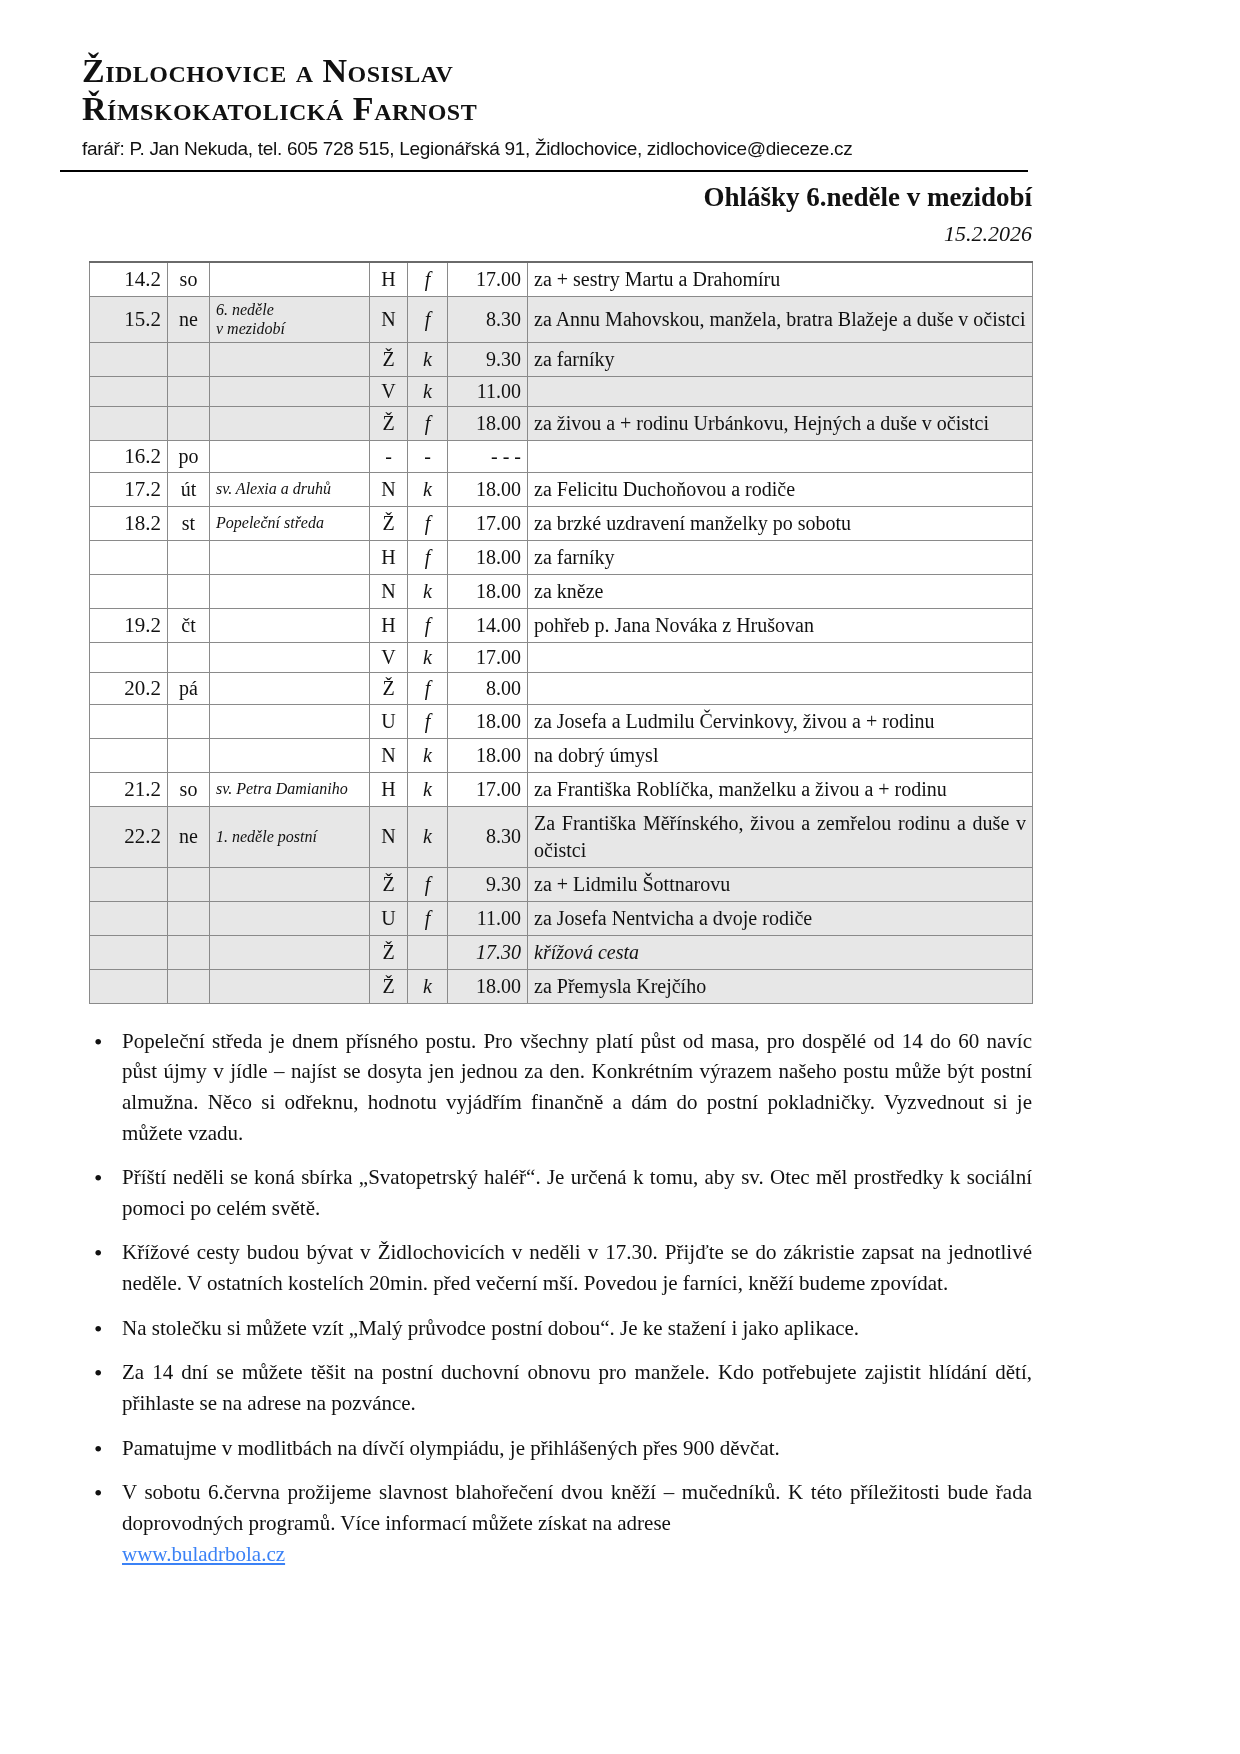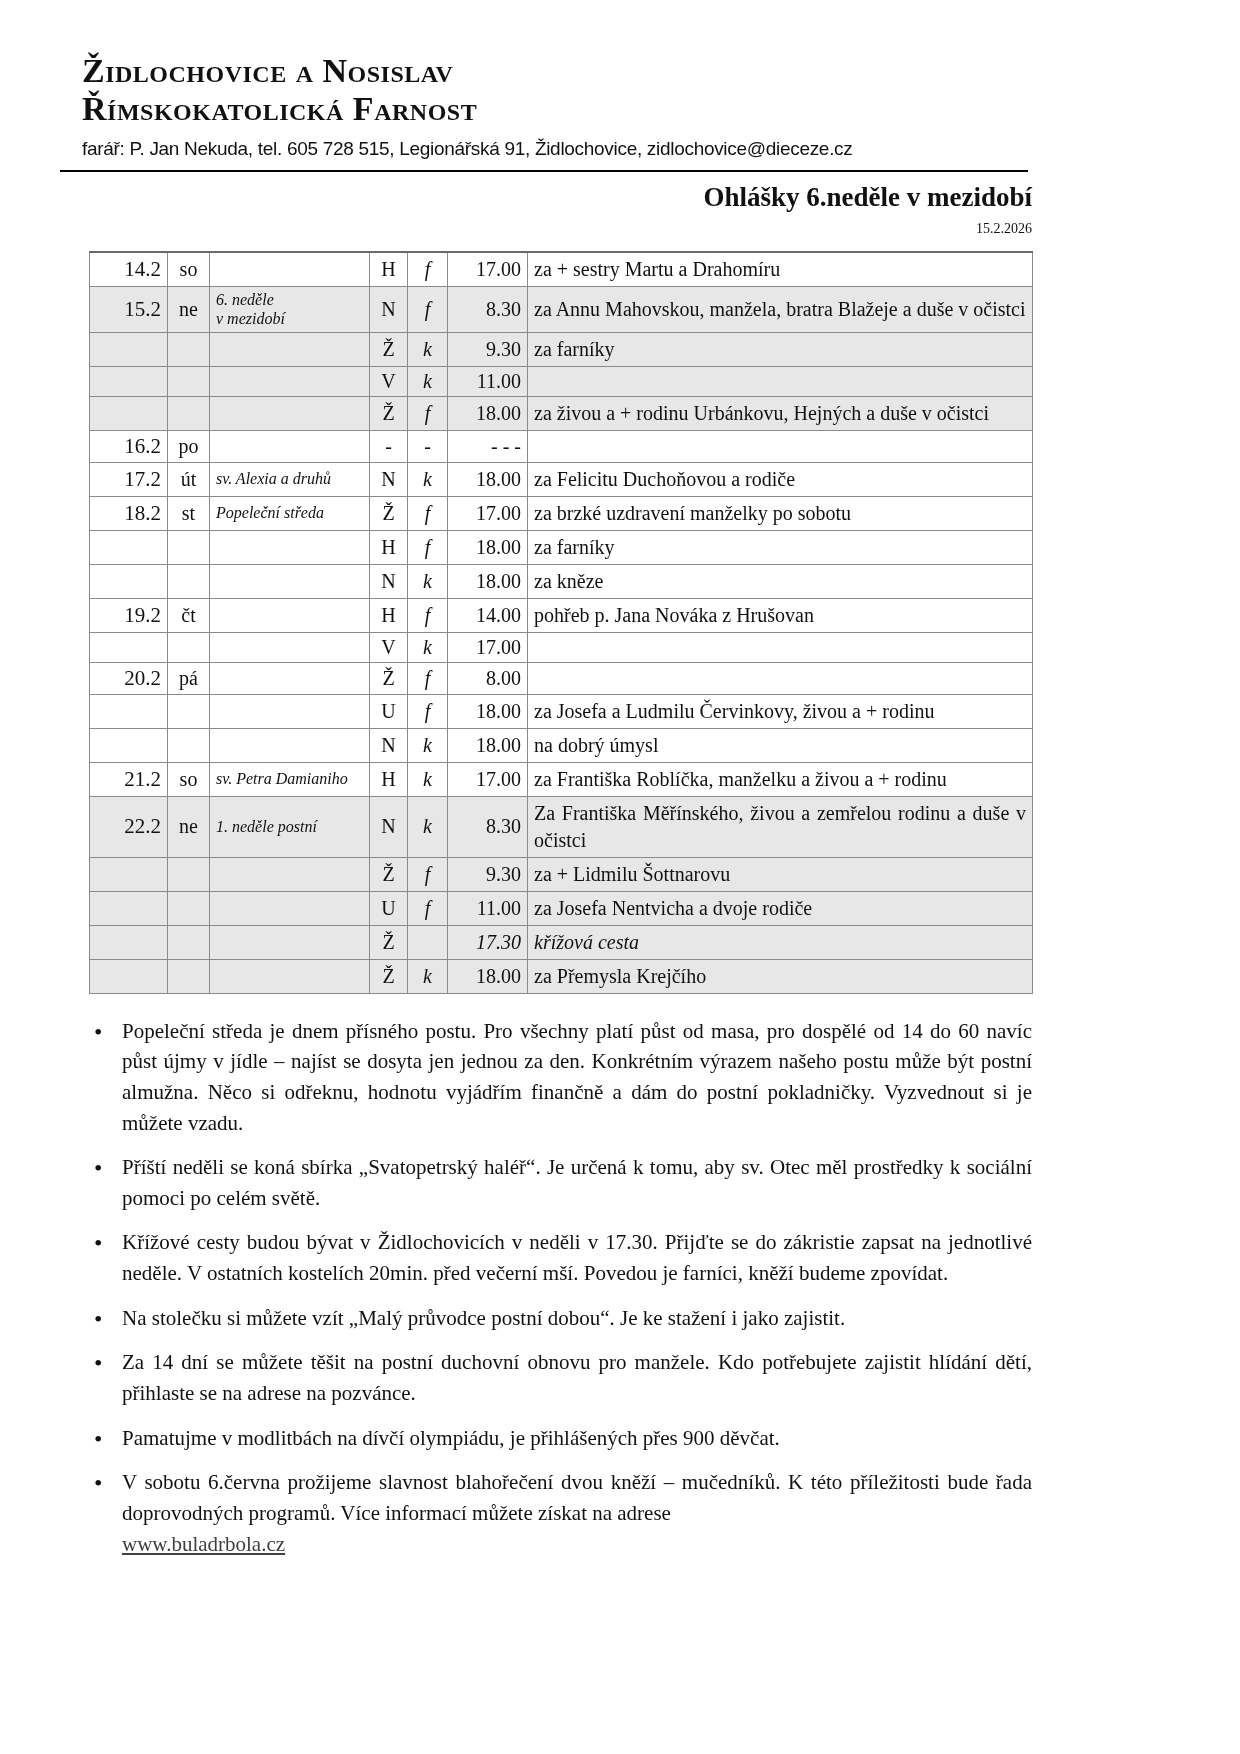--- a/index.html
+++ b/index.html
@@ -34,21 +34,22 @@
     width:968px;
   }
   .doc-title{
     text-align:right;
     font-weight:bold;
     font-size:27px;
     margin-top:6px;
   }
   .doc-date{
     text-align:right;
-    font-size:14px;
+    font-style:italic;
+    font-size:22px;
     margin-top:8px;
   }
   
   table.schedule{
     border-collapse:collapse;
     table-layout:fixed;
     width:944px;
     margin:14px 0 0 7px;
     font-size:20px;
   }
@@ -94,21 +95,21 @@
     left:12px;
     top:-1px;
     font-size:24px;
   }
   ul.announcements a{
     display:block;
     text-align:left;
     text-decoration:underline;
   }
 </style>
-<style>ul.announcements a{color:#404040;}</style></head>
+<style>ul.announcements a{color:#3b82f6;}</style></head>
 <body>
 
 <div class="page">
 
   <header>
     <div class="org">
       <div>Židlochovice a Nosislav</div>
       <div>Římskokatolická Farnost</div>
     </div>
     <div class="contact">farář: P. Jan Nekuda, tel. 605 728 515, Legionářská 91, Židlochovice, zidlochovice@dieceze.cz</div>
@@ -318,19 +319,19 @@
           <td class="c-time">18.00</td>
           <td class="c-int">za Přemysla Krejčího</td>
         </tr>
       </tbody>
   </table>
 
   <ul class="announcements">
       <li><span>Popeleční středa je dnem přísného postu. Pro všechny platí půst od masa, pro dospělé od 14 do 60 navíc půst újmy v jídle – najíst se dosyta jen jednou za den. Konkrétním výrazem našeho postu může být postní almužna. Něco si odřeknu, hodnotu vyjádřím finančně a dám do postní pokladničky. Vyzvednout si je můžete vzadu.</span></li>
       <li><span>Příští neděli se koná sbírka „Svatopetrský haléř“. Je určená k tomu, aby sv. Otec měl prostředky k sociální pomoci po celém světě.</span></li>
       <li><span>Křížové cesty budou bývat v Židlochovicích v neděli v 17.30. Přijďte se do zákristie zapsat na jednotlivé neděle. V ostatních kostelích 20min. před večerní mší. Povedou je farníci, kněží budeme zpovídat.</span></li>
-      <li><span>Na stolečku si můžete vzít „Malý průvodce postní dobou“. Je ke stažení i jako zajistit.</span></li>
+      <li><span>Na stolečku si můžete vzít „Malý průvodce postní dobou“. Je ke stažení i jako aplikace.</span></li>
       <li><span>Za 14 dní se můžete těšit na postní duchovní obnovu pro manžele. Kdo potřebujete zajistit hlídání dětí, přihlaste se na adrese na pozvánce.</span></li>
       <li><span>Pamatujme v modlitbách na dívčí olympiádu, je přihlášených přes 900 děvčat.</span></li>
       <li><span>V sobotu 6.června prožijeme slavnost blahořečení dvou kněží – mučedníků. K této příležitosti bude řada doprovodných programů. Více informací můžete získat na adrese</span><a href="#">www.buladrbola.cz</a></li>
     </ul>
 
 </div>
 
 </body></html>

